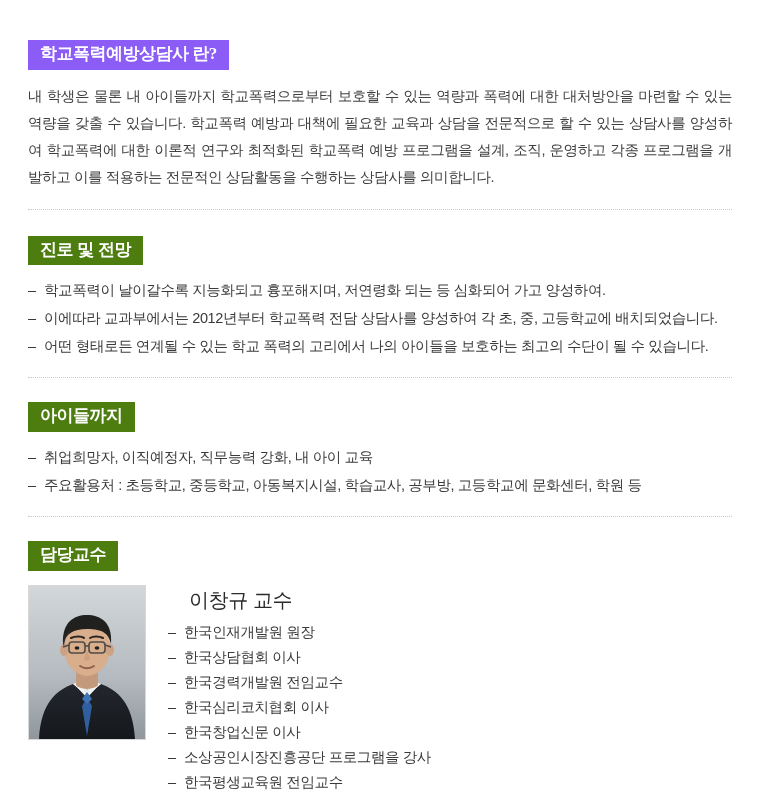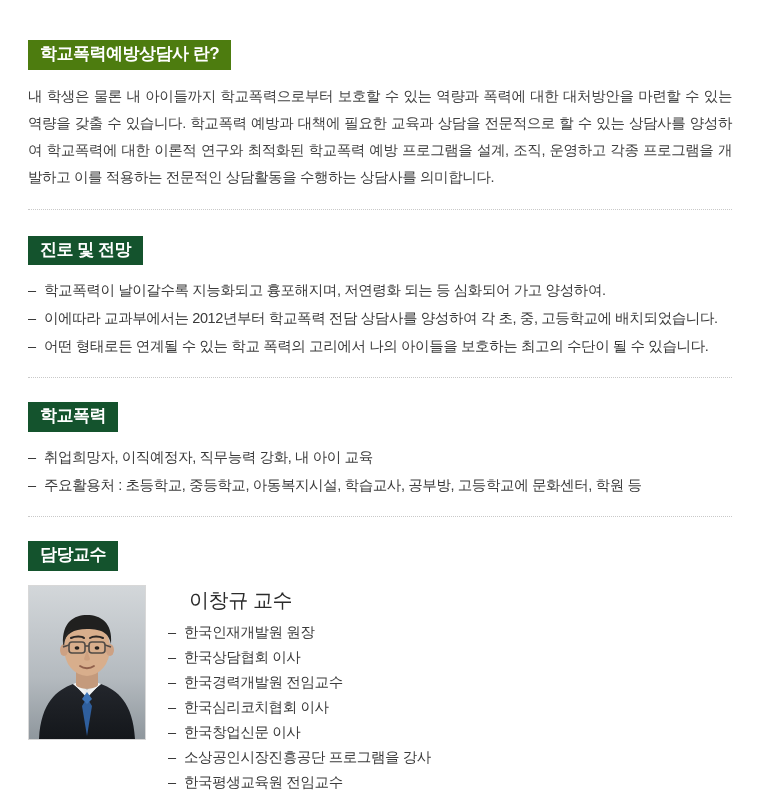--- a/index.html
+++ b/index.html
@@ -19,29 +19,29 @@
     width: 760px;
     height: 800px;
     box-sizing: border-box;
     padding: 0 28px;
   }
   .section {
     margin-bottom: 0;
   }
   .heading {
     display: inline-block;
-    background: #14532d;
+    background: #4d7c0f;
     color: #ffffff;
     font-size: 17px;
     font-weight: bold;
     letter-spacing: -0.5px;
     padding: 5px 12px 6px 12px;
     line-height: 1.1;
   }
-  .heading.h-intro { background: #4d7c0f; }
+  .heading.h-intro { background: #8b5cf6; font-family: Liberation Serif, serif; }
   .body-text {
     font-size: 14.5px;
     line-height: 27px;
     letter-spacing: -0.4px;
     color: #404040;
     text-align: justify;
   }
   .sec-intro { padding-top: 40px; }
   .sec-intro .body-text { margin-top: 13px; }
   .divider {
@@ -121,21 +121,21 @@
     <ul class="dash-list">
       <li>학교폭력이 날이갈수록 지능화되고 흉포해지며, 저연령화 되는 등 심화되어 가고 양성하여.</li>
       <li>이에따라 교과부에서는 2012년부터 학교폭력 전담 상담사를 양성하여 각 초, 중, 고등학교에 배치되었습니다.</li>
       <li>어떤 형태로든 연계될 수 있는 학교 폭력의 고리에서 나의 아이들을 보호하는 최고의 수단이 될 수 있습니다.</li>
     </ul>
   </div>
 
   <hr class="divider">
 
   <div class="section sec-usage">
-    <div class="heading">학교폭력</div>
+    <div class="heading">아이들까지</div>
     <ul class="dash-list">
       <li>취업희망자, 이직예정자, 직무능력 강화, 내 아이 교육</li>
       <li>주요활용처 : 초등학교, 중등학교, 아동복지시설, 학습교사, 공부방, 고등학교에 문화센터, 학원 등</li>
     </ul>
   </div>
 
   <hr class="divider">
 
   <div class="section sec-prof">
     <div class="heading">담당교수</div>

